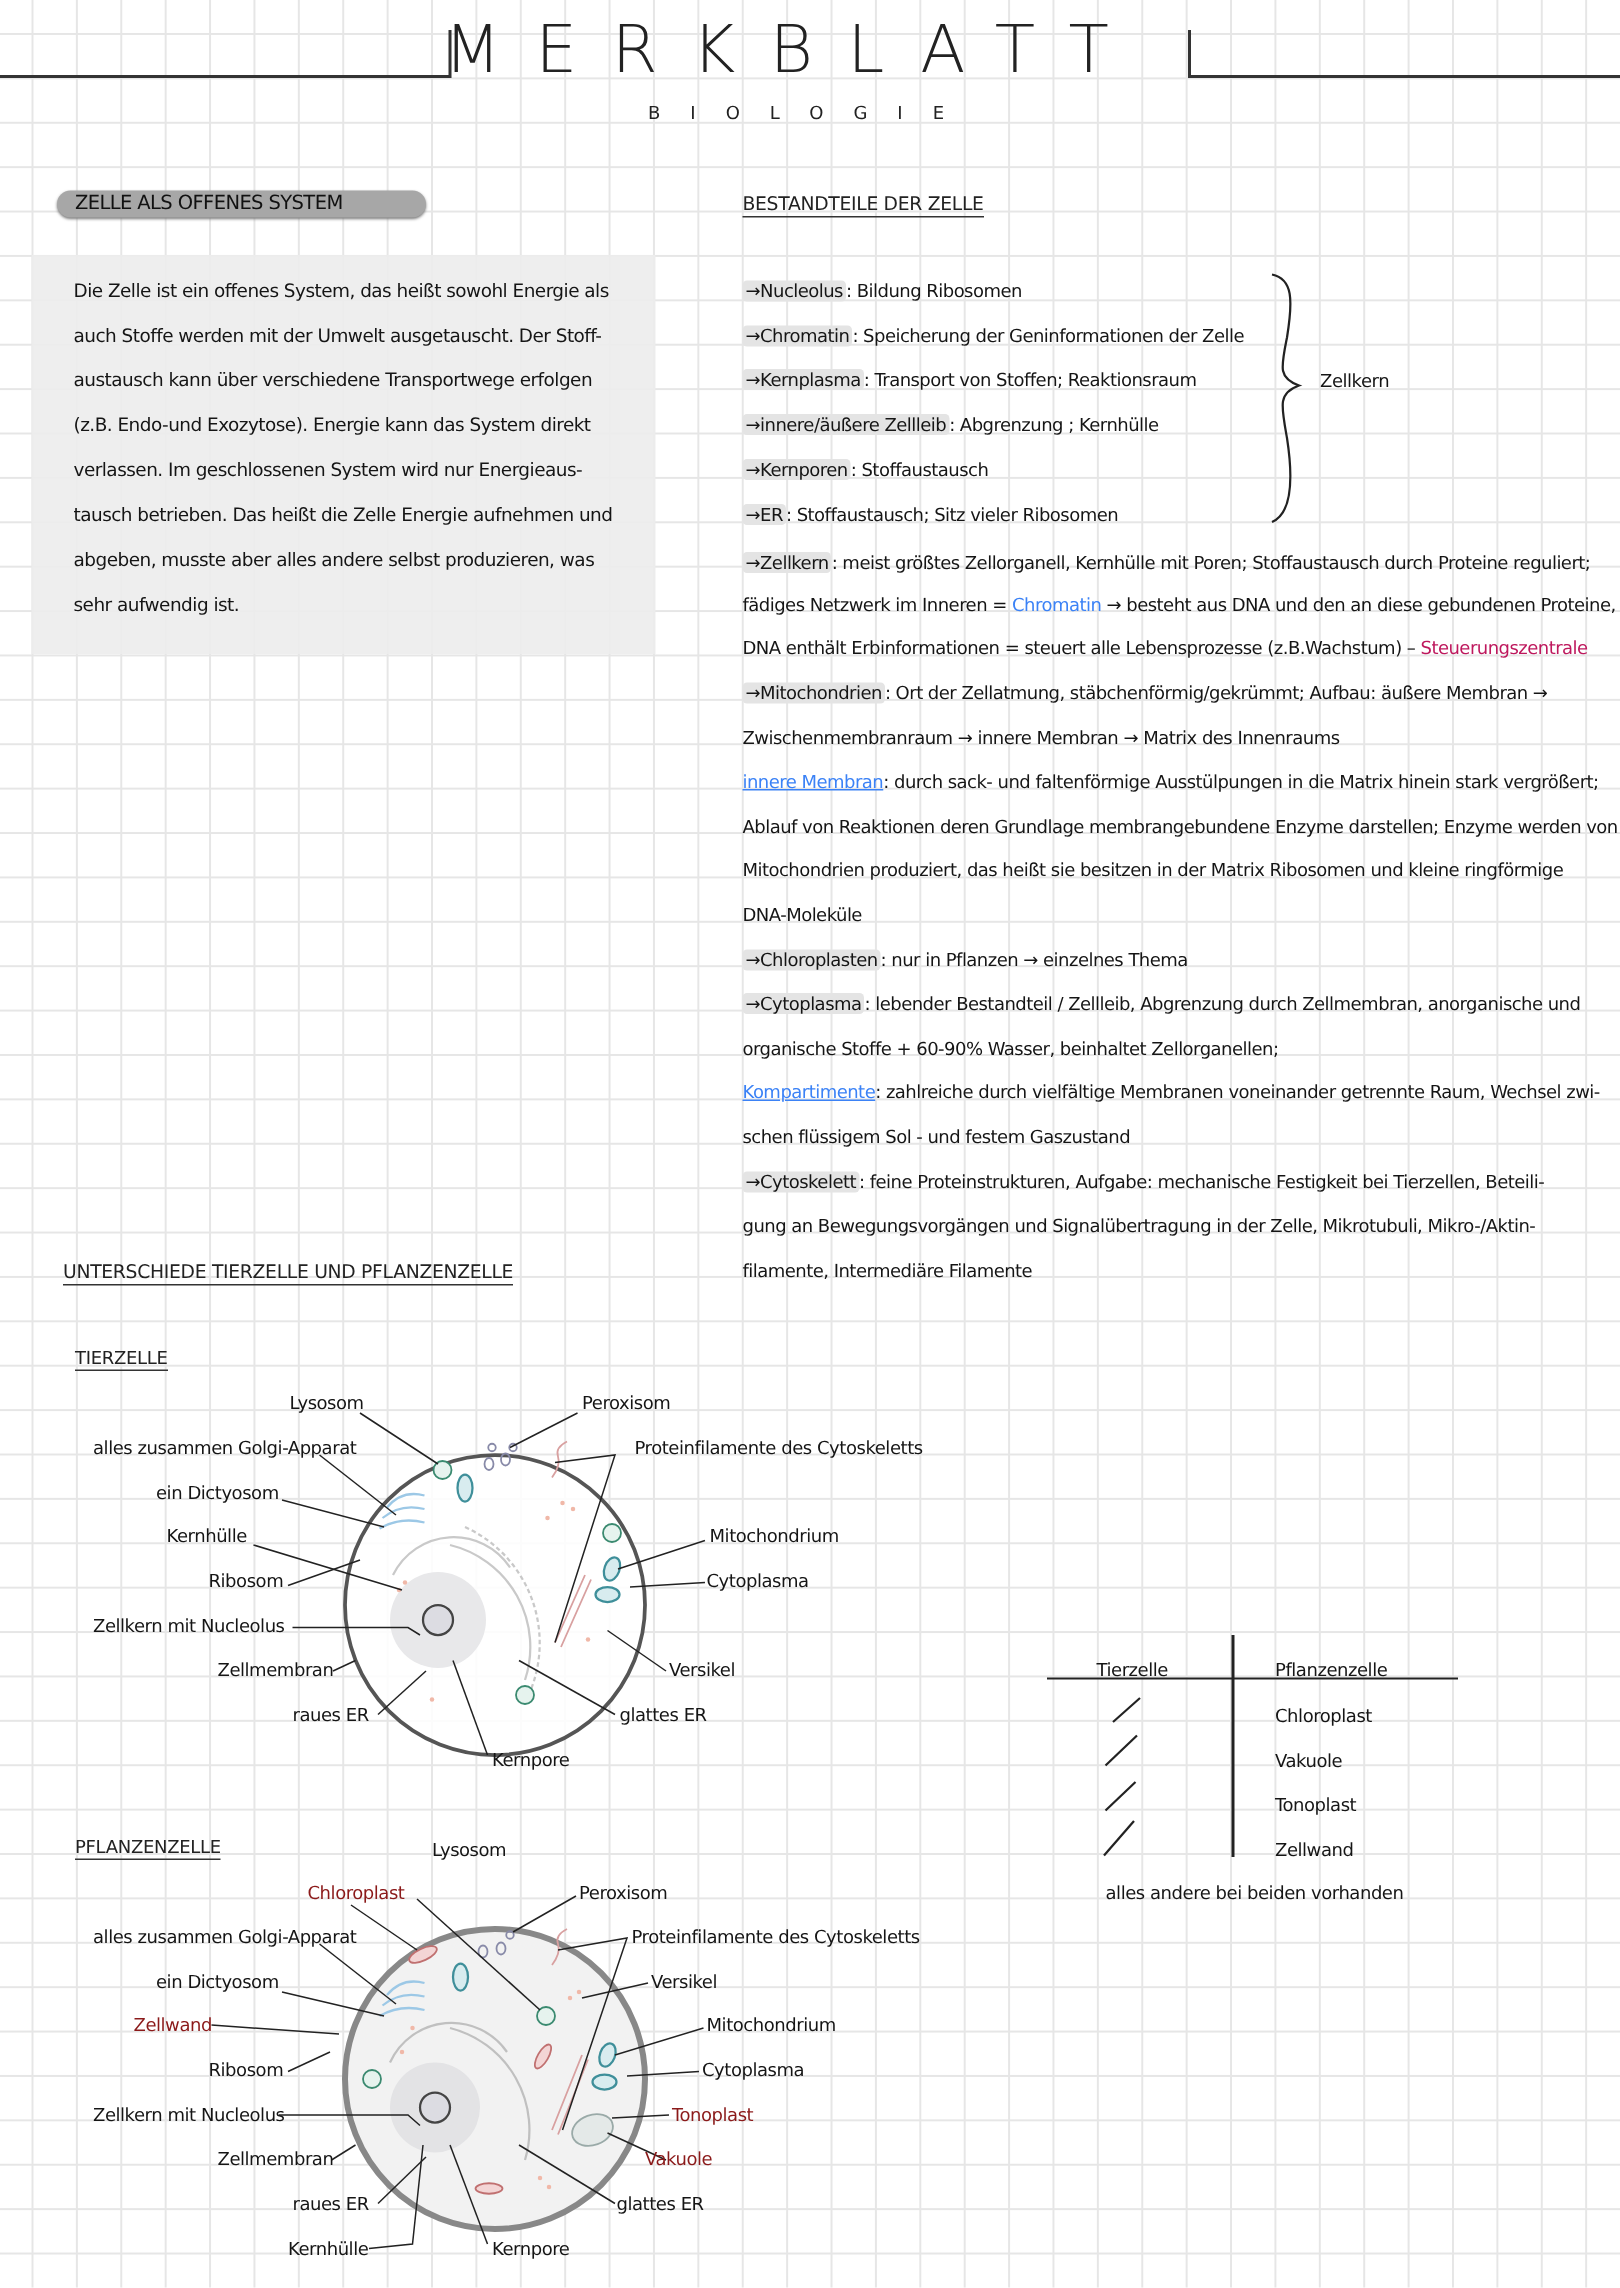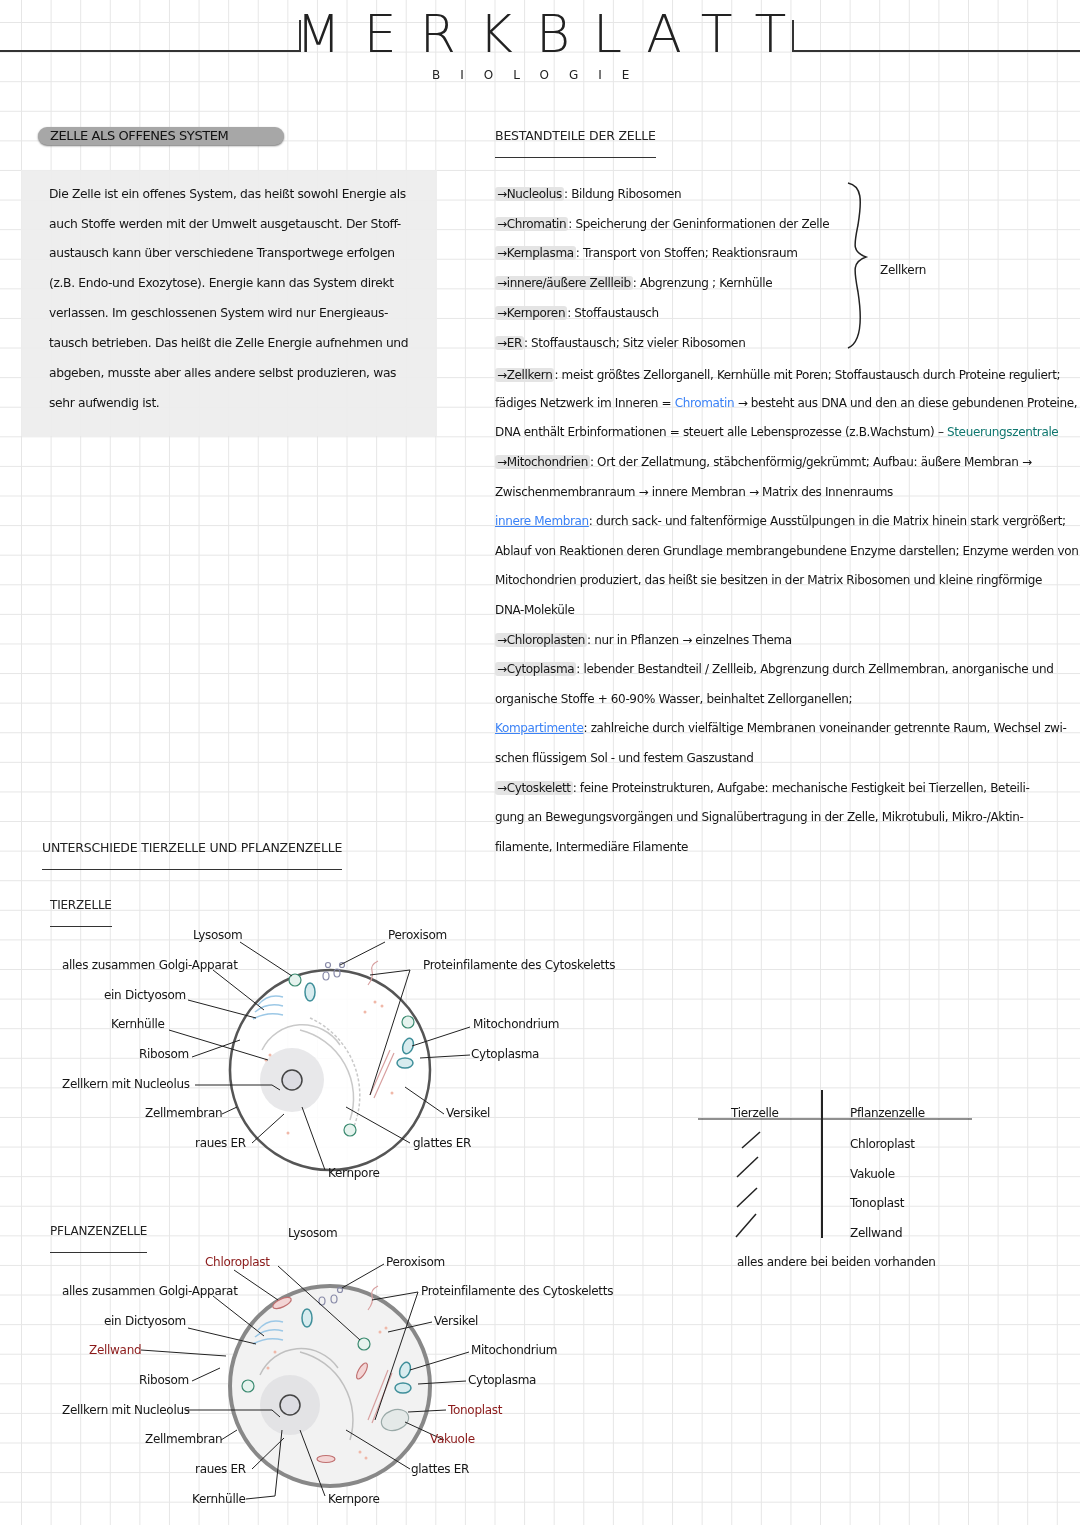--- a/index.html
+++ b/index.html
@@ -8,32 +8,32 @@
     background-color:#ffffff;
     background-image:
       linear-gradient(to right, #e6e6e6 1px, transparent 1px),
       linear-gradient(to bottom, #e6e6e6 1px, transparent 1px);
     background-size:29.6px 29.6px;
     background-position:21px 22px;
     font-family:"DejaVu Sans", sans-serif;
     color:#1a1a1a;
   }
   .title-line{position:absolute;top:50px;height:2px;background:#333;}
-  .title{position:absolute;top:12px;left:296px;font-family:"DejaVu Sans", sans-serif;font-weight:200;font-size:52px;letter-spacing:23px;color:#222;line-height:44px;}
+  .title{position:absolute;top:12px;left:296px;font-family:"DejaVu Sans", sans-serif;font-weight:200;font-size:44px;letter-spacing:23px;color:#222;line-height:44px;}
   .subtitle{position:absolute;top:68px;left:432px;font-size:12px;letter-spacing:20px;color:#222;}
   .pill{position:absolute;left:38px;top:127px;width:246px;height:18px;background:#a7a7a7;border-radius:9px;box-shadow:0 1px 2px #777;}
   .pill span{position:absolute;left:12px;top:1px;font-size:13px;color:#111;letter-spacing:-0.4px;white-space:nowrap;}
   .box{position:absolute;left:21px;top:170px;width:416px;height:266px;background:#ededed;opacity:0.92;}
   .para-line{position:absolute;left:49px;font-size:12.3px;letter-spacing:-0.35px;white-space:nowrap;color:#151515;}
-  .uh{position:absolute;font-size:12.5px;letter-spacing:-0.2px;border-bottom:1.2px solid #333;padding-bottom:14px;white-space:nowrap;color:#222;}
+  .uh{position:absolute;font-size:12.5px;letter-spacing:-0.2px;border-bottom:1.2px solid #333;padding-bottom:1px;white-space:nowrap;color:#222;}
   .line{position:absolute;left:495px;font-size:12px;letter-spacing:-0.35px;white-space:nowrap;color:#151515;}
   .hl{background:#e4e4e4;border-radius:3px;padding:0 2px;}
   .gray{color:#3b82f6;}
   .gray-u{color:#3b82f6;text-decoration:underline;}
-  .red{color:#0f766e;}
+  .red{color:#be185d;}
   .lbl{position:absolute;font-size:12px;letter-spacing:-0.3px;white-space:nowrap;color:#151515;}
   .lbl.red{color:#8b1a1a;}
   svg{position:absolute;left:0;top:0;}
   .tbl-h{position:absolute;font-size:12px;letter-spacing:-0.3px;color:#151515;white-space:nowrap;}
 </style>
 </head>
 <body>
 
 <div class="title-line" style="left:0;width:300px;"></div>
 <div class="title-line" style="left:792px;width:288px;"></div>
@@ -60,21 +60,21 @@
 <div class="line" style="top:187px"><span class="hl">→Nucleolus</span><span>: Bildung Ribosomen</span></div>
 <div class="line" style="top:217px"><span class="hl">→Chromatin</span><span>: Speicherung der Geninformationen der Zelle</span></div>
 <div class="line" style="top:246px"><span class="hl">→Kernplasma</span><span>: Transport von Stoffen; Reaktionsraum</span></div>
 <div class="line" style="top:276px"><span class="hl">→innere/äußere Zellleib</span><span>: Abgrenzung ; Kernhülle</span></div>
 <div class="line" style="top:306px"><span class="hl">→Kernporen</span><span>: Stoffaustausch</span></div>
 <div class="line" style="top:336px"><span class="hl">→ER</span><span>: Stoffaustausch; Sitz vieler Ribosomen</span></div>
 
 <svg width="1080" height="1525" style="pointer-events:none">
   <path d="M848,183 C862,186 862,200 858,225 C854,245 852,252 866,257 C852,262 854,270 858,292 C862,318 862,342 848,348" fill="none" stroke="#222" stroke-width="1.5"></path>
 </svg>
-<div class="lbl" style="left:880px;top:263px">Zellkern</div>
+<div class="lbl" style="left:880px;top:247px">Zellkern</div>
 
 <div class="line" style="top:368px"><span class="hl">→Zellkern</span><span>: meist größtes Zellorganell, Kernhülle mit Poren; Stoffaustausch durch Proteine reguliert;</span></div>
 <div class="line" style="top:396px"><span>fädiges Netzwerk im Inneren = </span><span class="gray">Chromatin</span><span> → besteht aus DNA und den an diese gebundenen Proteine,</span></div>
 <div class="line" style="top:425px"><span>DNA enthält Erbinformationen = steuert alle Lebensprozesse (z.B.Wachstum) – </span><span class="red">Steuerungszentrale</span></div>
 
 <div class="line" style="top:455px"><span class="hl">→Mitochondrien</span><span>: Ort der Zellatmung, stäbchenförmig/gekrümmt; Aufbau: äußere Membran →</span></div>
 <div class="line" style="top:485px">Zwischenmembranraum → innere Membran → Matrix des Innenraums</div>
 <div class="line" style="top:514px"><span class="gray-u">innere Membran</span><span>: durch sack- und faltenförmige Ausstülpungen in die Matrix hinein stark vergrößert;</span></div>
 <div class="line" style="top:544px">Ablauf von Reaktionen deren Grundlage membrangebundene Enzyme darstellen; Enzyme werden von</div>
 <div class="line" style="top:573px">Mitochondrien produziert, das heißt sie besitzen in der Matrix Ribosomen und kleine ringförmige</div>

